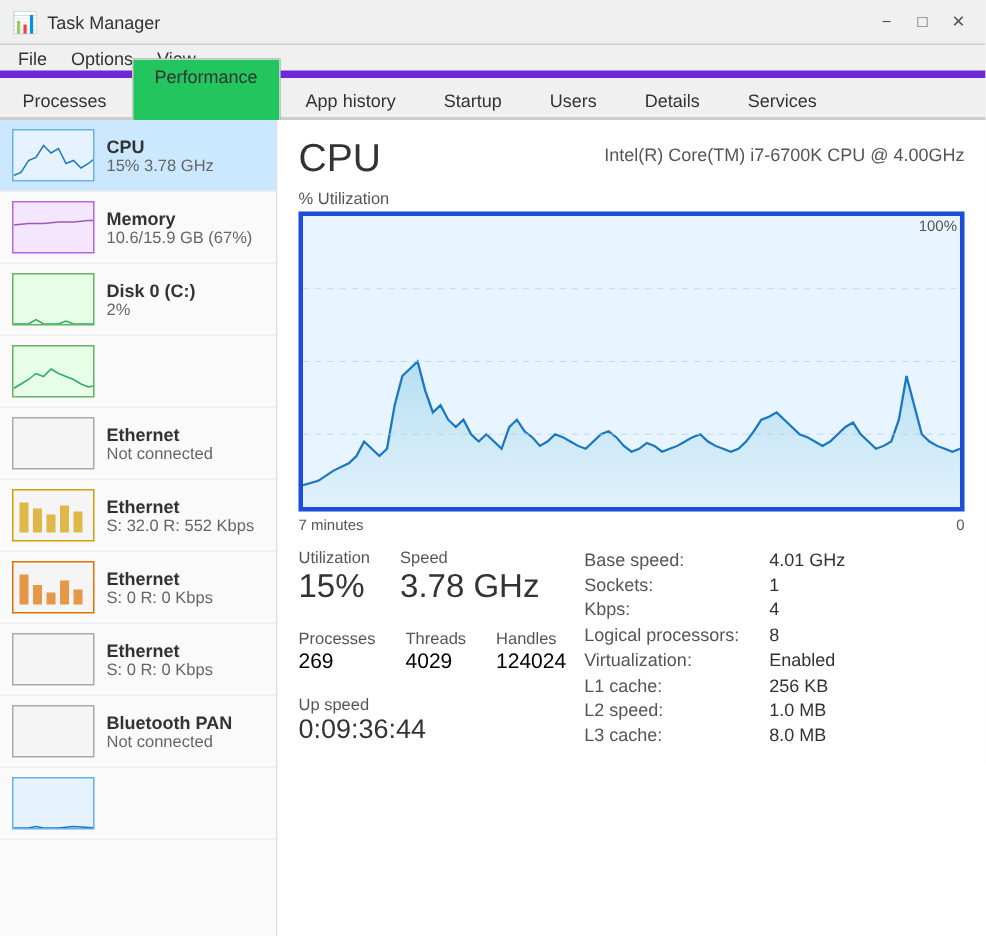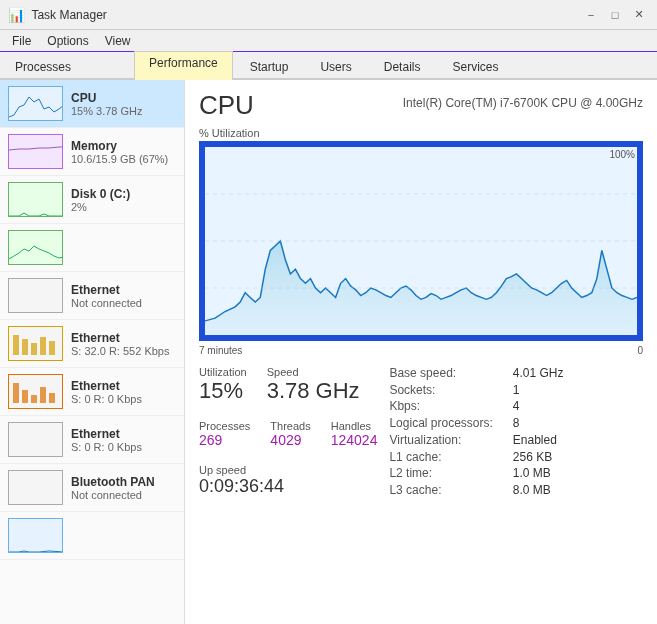--- a/index.html
+++ b/index.html
@@ -44,21 +44,21 @@
       display: flex;
       align-items: center;
       justify-content: center;
     }
     .menu-bar {
       height: 22px;
       display: flex;
       align-items: center;
       padding: 0 4px;
       background: #f0f0f0;
-      border-bottom: 1px solid #6d28d9;
+      border-bottom: 5px solid #6d28d9;
     }
     .menu-item {
       padding: 2px 8px;
       font-size: 12px;
       color: #333;
       cursor: pointer;
     }
     .tab-bar {
       height: 28px;
       display: flex;
@@ -71,26 +71,25 @@
       padding: 4px 14px;
       font-size: 12px;
       color: #333;
       cursor: pointer;
       border: 1px solid transparent;
       border-bottom: none;
       margin-right: 2px;
       background: #f0f0f0;
     }
     .tab.active {
-      background: #fef9c3;
+      background: #22c55e;
       border-color: #ccc;
       border-bottom-color: white;
       margin-bottom: -2px;
-      padding-bottom: 10px;
-      margin-left: 46px;
+      padding-bottom: 22px;
     }
     .main-content {
       display: flex;
       height: calc(624px - 80px);
       background: white;
     }
     .sidebar {
       width: 185px;
       background: #fafafa;
       border-right: 1px solid #ddd;
@@ -153,21 +152,21 @@
     }
     .chart-label {
       font-size: 11px;
       color: #555;
       margin-bottom: 2px;
     }
     .chart-area {
       position: relative;
       width: 100%;
       height: 200px;
-      border: 6px solid #1d4ed8;
+      border: 3px solid #1d4ed8;
       background: #e8f4ff;
       margin-bottom: 4px;
     }
     .chart-pct-label {
       position: absolute;
       right: 2px;
       top: 2px;
       font-size: 10px;
       color: #555;
     }
@@ -179,21 +178,21 @@
       margin-bottom: 10px;
     }
     .stats-row {
       display: flex;
       gap: 20px;
       margin-bottom: 8px;
     }
     .stat-block { }
     .stat-label { font-size: 11px; color: #555; }
     .stat-value { font-size: 22px; font-weight: 300; color: #333; line-height: 1.2; }
-    .stat-value-small { font-size: 14px; font-weight: 400; color: #a21caf; }
+    .stat-value-small { font-size: 14px; font-weight: 400; color: #000000; }
     .info-table {
       display: grid;
       grid-template-columns: auto auto;
       column-gap: 20px;
       row-gap: 2px;
       font-size: 12px;
     }
     .info-key { color: #555; }
     .info-val { color: #333; font-weight: 500; }
     svg.chart-svg {
@@ -219,20 +218,21 @@
 
 <div class="menu-bar">
   <span class="menu-item">File</span>
   <span class="menu-item">Options</span>
   <span class="menu-item">View</span>
 </div>
 
 <div class="tab-bar">
   <div class="tab">Processes</div>
   <div class="tab active">Performance</div>
+  <div class="tab">App history</div>
   <div class="tab">Startup</div>
   <div class="tab">Users</div>
   <div class="tab">Details</div>
   <div class="tab">Services</div>
 </div>
 
 <div class="main-content">
 
   <div class="sidebar">
 
@@ -445,21 +445,21 @@
         <span class="info-key">Sockets:</span>
         <span class="info-val">1</span>
         <span class="info-key">Kbps:</span>
         <span class="info-val">4</span>
         <span class="info-key">Logical processors:</span>
         <span class="info-val">8</span>
         <span class="info-key">Virtualization:</span>
         <span class="info-val">Enabled</span>
         <span class="info-key">L1 cache:</span>
         <span class="info-val">256 KB</span>
-        <span class="info-key">L2 time:</span>
+        <span class="info-key">L2 speed:</span>
         <span class="info-val">1.0 MB</span>
         <span class="info-key">L3 cache:</span>
         <span class="info-val">8.0 MB</span>
       </div>
     </div>
 
   </div>
 </div>
 
 </body></html>

